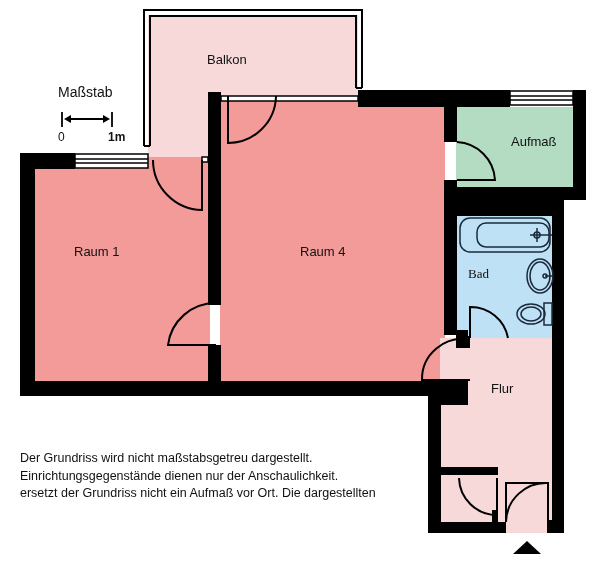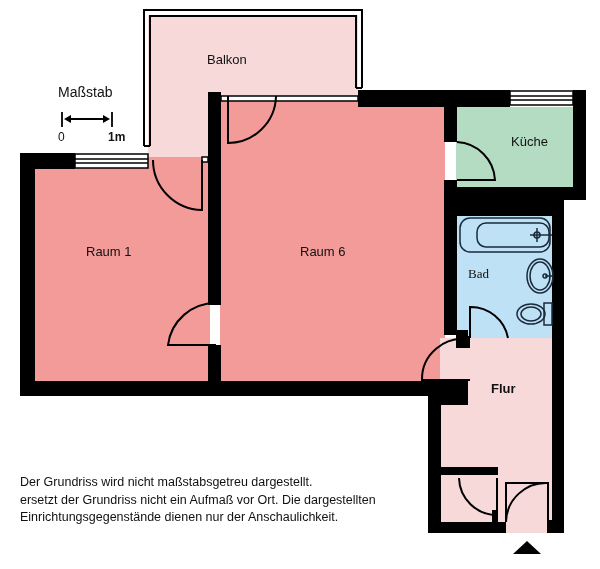--- a/index.html
+++ b/index.html
@@ -1,20 +1,20 @@
 <!DOCTYPE html>
 <html><head>
 <meta charset="utf-8">
 <style>
   html, body { margin: 0; padding: 0; background: #ffffff; }
   body { width: 600px; height: 569px; position: relative; overflow: hidden; font-family: "Liberation Sans", sans-serif; }
   svg { position: absolute; left: 0; top: 0; }
   .lbl { position: absolute; font-size: 13px; color: #111; white-space: nowrap; }
   .scale-lbl { position: absolute; font-size: 12px; color: #111; }
-  .note { position: absolute; left: 20px; top: 474px; font-size: 12.5px; line-height: 17.5px; color: #111; }
+  .note { position: absolute; left: 20px; top: 450px; font-size: 12.5px; line-height: 17.5px; color: #111; }
   .note div { white-space: nowrap; }
 </style>
 </head>
 <body>
 
 <svg width="600" height="569" viewBox="0 0 600 569">
 
   <rect x="148" y="15" width="210" height="142" fill="#f8d9d9"></rect>
   <rect x="35" y="157" width="175" height="228" fill="#f39b98"></rect>
   <rect x="220" y="96" width="225" height="288" fill="#f39b98"></rect>
@@ -109,23 +109,23 @@
   </g>
 
   <polygon points="527,541 513,554 541,554" fill="#000"></polygon>
 </svg>
 
 <div class="lbl" style="left:58px; top:84px; font-size:14px;">Maßstab</div>
 <div class="scale-lbl" style="left:58px; top:130px;">0</div>
 <div class="scale-lbl" style="left:108px; top:130px;font-weight:bold;">1m</div>
 
 <div class="lbl" style="left:207px; top:52px;">Balkon</div>
-<div class="lbl" style="left:74px; top:244px;margin-left:12px;">Raum 1</div>
-<div class="lbl" style="left:300px; top:244px;">Raum 6</div>
-<div class="lbl" style="left:511px; top:134px;">Küche</div>
+<div class="lbl" style="left:74px; top:244px;">Raum 1</div>
+<div class="lbl" style="left:300px; top:244px;">Raum 4</div>
+<div class="lbl" style="left:511px; top:134px;">Aufmaß</div>
 <div class="lbl" style="left:468px; top:266px;font-family:Liberation Serif, serif;">Bad</div>
-<div class="lbl" style="left:491px; top:381px;font-weight:bold;">Flur</div>
+<div class="lbl" style="left:491px; top:381px;">Flur</div>
 
 <div class="note">
   <div>Der Grundriss wird nicht maßstabsgetreu dargestellt.</div>
+  <div>Einrichtungsgegenstände dienen nur der Anschaulichkeit.</div>
   <div>ersetzt der Grundriss nicht ein Aufmaß vor Ort. Die dargestellten</div>
-  <div>Einrichtungsgegenstände dienen nur der Anschaulichkeit.</div>
 </div>
 
 </body></html>

